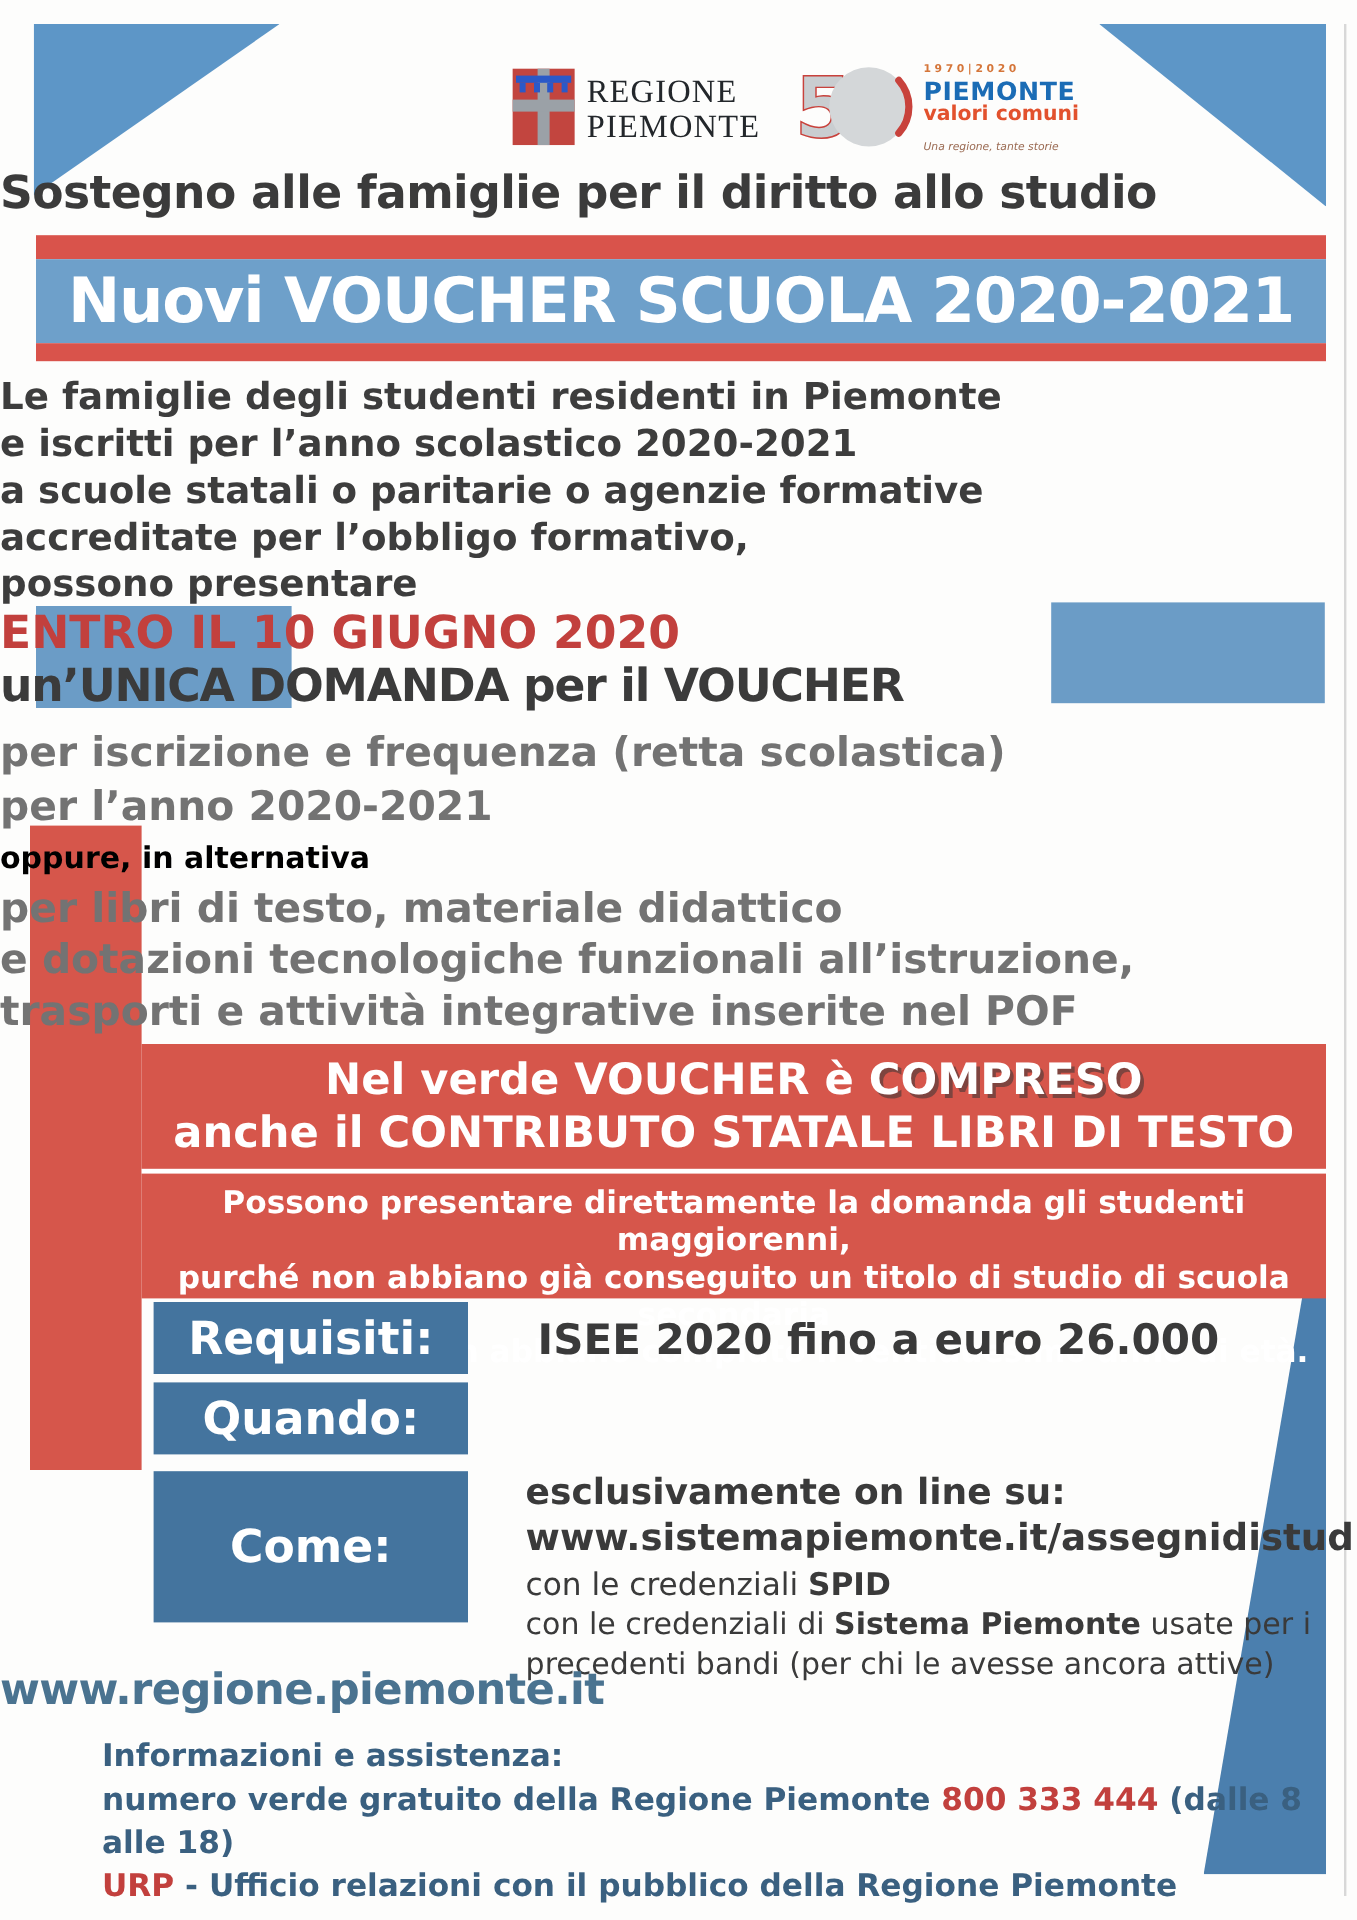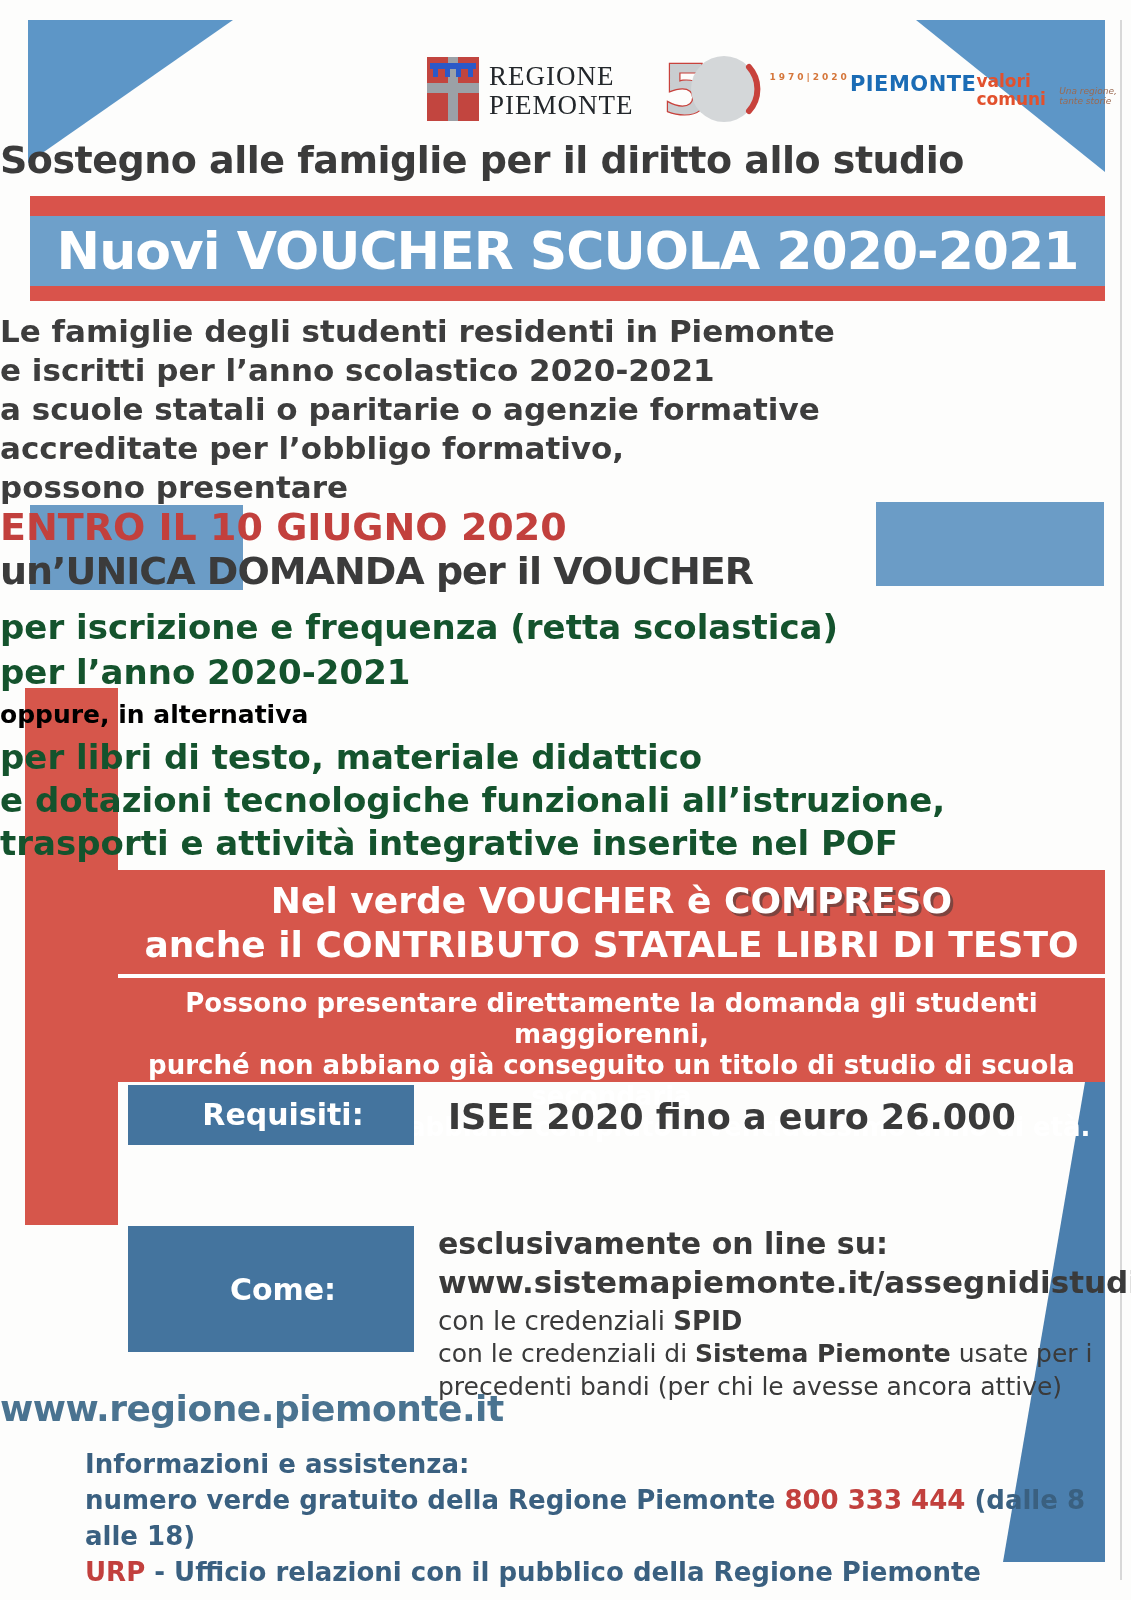--- a/index.html
+++ b/index.html
@@ -20,59 +20,59 @@
   .red-bar-left{left:25px;top:688px;width:93px;height:537px;background:#d6564b;}
   .blue-wedge{left:1003px;top:965px;width:102px;height:597px;background:#4b7fae;
           clip-path:polygon(100% 0,100% 100%,0 100%);}
   .scan-edge{left:1120px;top:20px;width:2px;height:1560px;background:#d8d8d8;}
   
   .logo-row{left:380px;top:50px;display:flex;align-items:center;gap:28px;}
   .regione-logo{display:flex;align-items:center;gap:10px;margin-left:47px;}
   .regione-text{font-family:"Liberation Serif","DejaVu Serif",serif;
       font-size:27px;line-height:29px;color:#23272b;letter-spacing:1px;}
   .logo50{display:flex;align-items:center;gap:8px;}
-  .logo50-text{display:flex;flex-direction:row;line-height:1.05;}
+  .logo50-text{display:flex;flex-direction:column;line-height:1.05;}
   .years{font-size:9px;font-weight:bold;letter-spacing:3px;color:#d5763a;margin-bottom:2px;}
   .brand{font-size:21px;font-weight:bold;color:#1b6cb5;letter-spacing:.5px;}
   .tagline{font-size:17px;font-weight:bold;color:#e2512d;}
   .script{font-size:9px;font-style:italic;color:#9a6a52;margin-top:14px;}
   
   .page-title{top:138px;font-size:38px;font-weight:bold;color:#3b3b3b;letter-spacing:-.5px;}
   .banner{left:30px;top:196px;width:1075px;}
   .banner .bar-top{height:20px;background:#d9534b;}
   .banner .bar-mid{height:70px;background:#6ea0ca;color:#ffffff;font-size:52px;
        font-weight:bold;text-align:center;line-height:70px;letter-spacing:-1px;}
   .banner .bar-bot{height:15px;background:#d9534b;}
   
   .intro{top:312px;font-size:31px;font-weight:bold;color:#3d3d3d;line-height:39px;}
   
   .t-red{color:#c2403d;}
   .deadline-red{top:505px;font-size:38px;font-weight:bold;color:#c2403d;}
   .deadline-dark{top:549px;font-size:38px;font-weight:bold;color:#3b3b3b;letter-spacing:-1px;}
   
-  .bluegray{color:#14532d;}
+  .bluegray{color:#737373;}
   .opt1a{top:607px;font-size:34px;font-weight:bold;}
   .opt1b{top:652px;font-size:34px;font-weight:bold;}
   .alt{top:700px;font-size:25px;font-weight:bold;color:#000000;}
   .opt2a{top:737px;font-size:34px;font-weight:bold;}
   .opt2b{top:780px;font-size:34px;font-weight:bold;}
   .opt2c{top:823px;font-size:34px;font-weight:bold;}
   
   .red-block{left:118px;top:870px;width:987px;height:212px;background:#d6564b;color:#fff;}
   .rb-h1{position:absolute;left:0;right:0;top:10px;text-align:center;
          font-size:36px;font-weight:bold;}
   .rb-h1 .shadowed{text-shadow:3px 3px 0 rgba(55,55,55,.55);}
   .rb-h2{position:absolute;left:0;right:0;top:54px;text-align:center;
          font-size:36px;font-weight:bold;}
   .rb-divider{position:absolute;left:0;right:0;top:104px;height:4px;background:#ffffff;}
   .rb-par{position:absolute;left:0;right:0;top:118px;text-align:center;
           font-size:26px;font-weight:bold;line-height:31px;}
   
   .label-box{left:128px;width:262px;background:#44749e;color:#fff;
-      font-size:30px;font-weight:bold;text-align:center;padding-left:24px;}
+      font-size:38px;font-weight:bold;text-align:center;}
   .box-req{top:1085px;height:60px;line-height:60px;}
   .box-qua{top:1152px;height:60px;line-height:60px;}
   .box-come{top:1226px;height:126px;display:flex;align-items:center;justify-content:center;}
   .val-isee{left:448px;top:1097px;font-size:35px;font-weight:bold;color:#3a3a3a;}
   .val-quando{left:438px;top:1164px;font-size:34px;font-weight:bold;color:#c2403d;}
   .come-l1{left:438px;top:1226px;font-size:30px;font-weight:bold;color:#3a3a3a;}
   .come-url{left:438px;top:1264px;font-size:31px;font-weight:bold;color:#3a3a3a;}
   .come-l3{left:438px;top:1306px;font-size:26px;color:#3a3a3a;}
   .come-l4{left:438px;top:1339px;font-size:25px;color:#3a3a3a;}
   .come-l5{left:438px;top:1372px;font-size:25px;color:#3a3a3a;}
@@ -165,20 +165,21 @@
     <div class="rb-par">
       <div>Possono presentare direttamente la domanda gli studenti maggiorenni,</div>
       <div>purché non abbiano già conseguito un titolo di studio di scuola secondaria</div>
       <div>e in ogni caso non abbiano compiuto il ventiduesimo anno di età.</div>
     </div>
   </div>
 
   <div class="abs label-box box-req">Requisiti:</div>
   <div class="abs val-isee">ISEE 2020 fino a euro 26.000</div>
 
+  <div class="abs label-box box-qua">Quando:</div>
 
   <div class="abs label-box box-come">
     <span>Come:</span>
   </div>
   <div class="abs come-l1">esclusivamente on line su:</div>
   <div class="abs come-url">www.sistemapiemonte.it/assegnidistudio</div>
   <div class="abs come-l3">
     <span>con le credenziali </span><span class="semibold">SPID</span>
   </div>
   <div class="abs come-l4">

